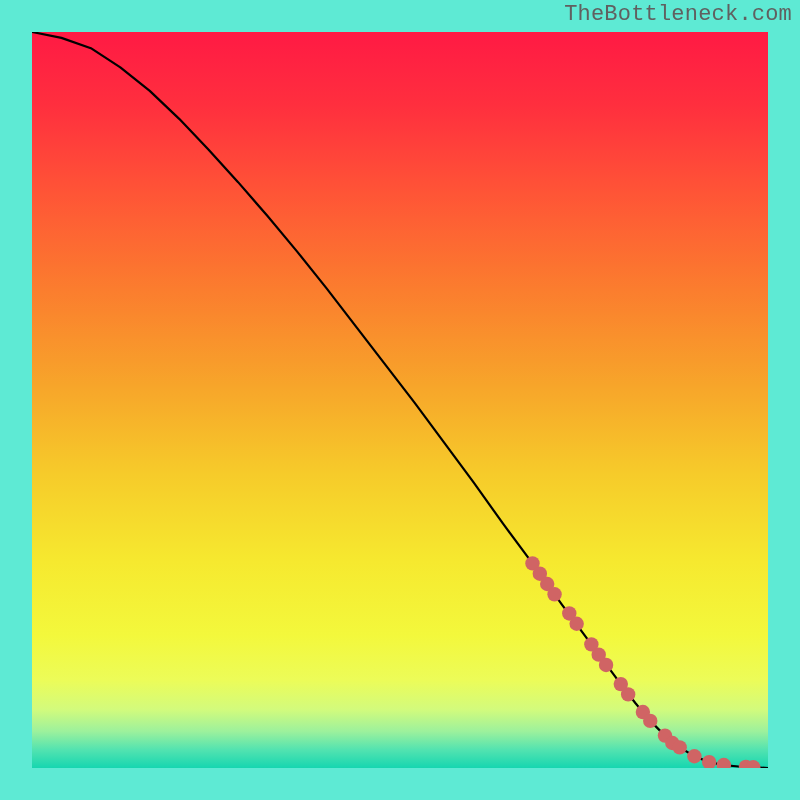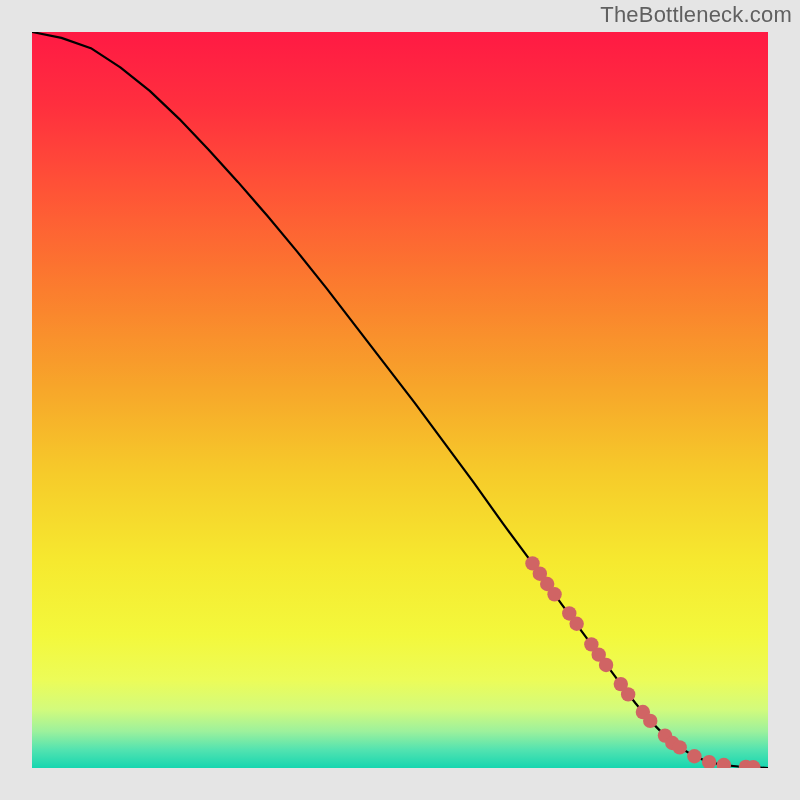--- a/index.html
+++ b/index.html
@@ -8,21 +8,22 @@
     width: 800px;
     height: 800px;
     background: #000;
     font-family: -apple-system, BlinkMacSystemFont, "Segoe UI", Arial, sans-serif;
     overflow: hidden;
   }
   .frame {
     position: relative;
     width: 800px;
     height: 800px;
-    background: #e5e5e5;
+    background: #5eead4;
+    font-family: Liberation Mono, monospace;
   }
   .watermark {
     position: absolute;
     top: 2px;
     right: 8px;
     color: #606060;
     font-size: 22px;
     font-weight: 500;
     letter-spacing: 0.2px;
     z-index: 10;

